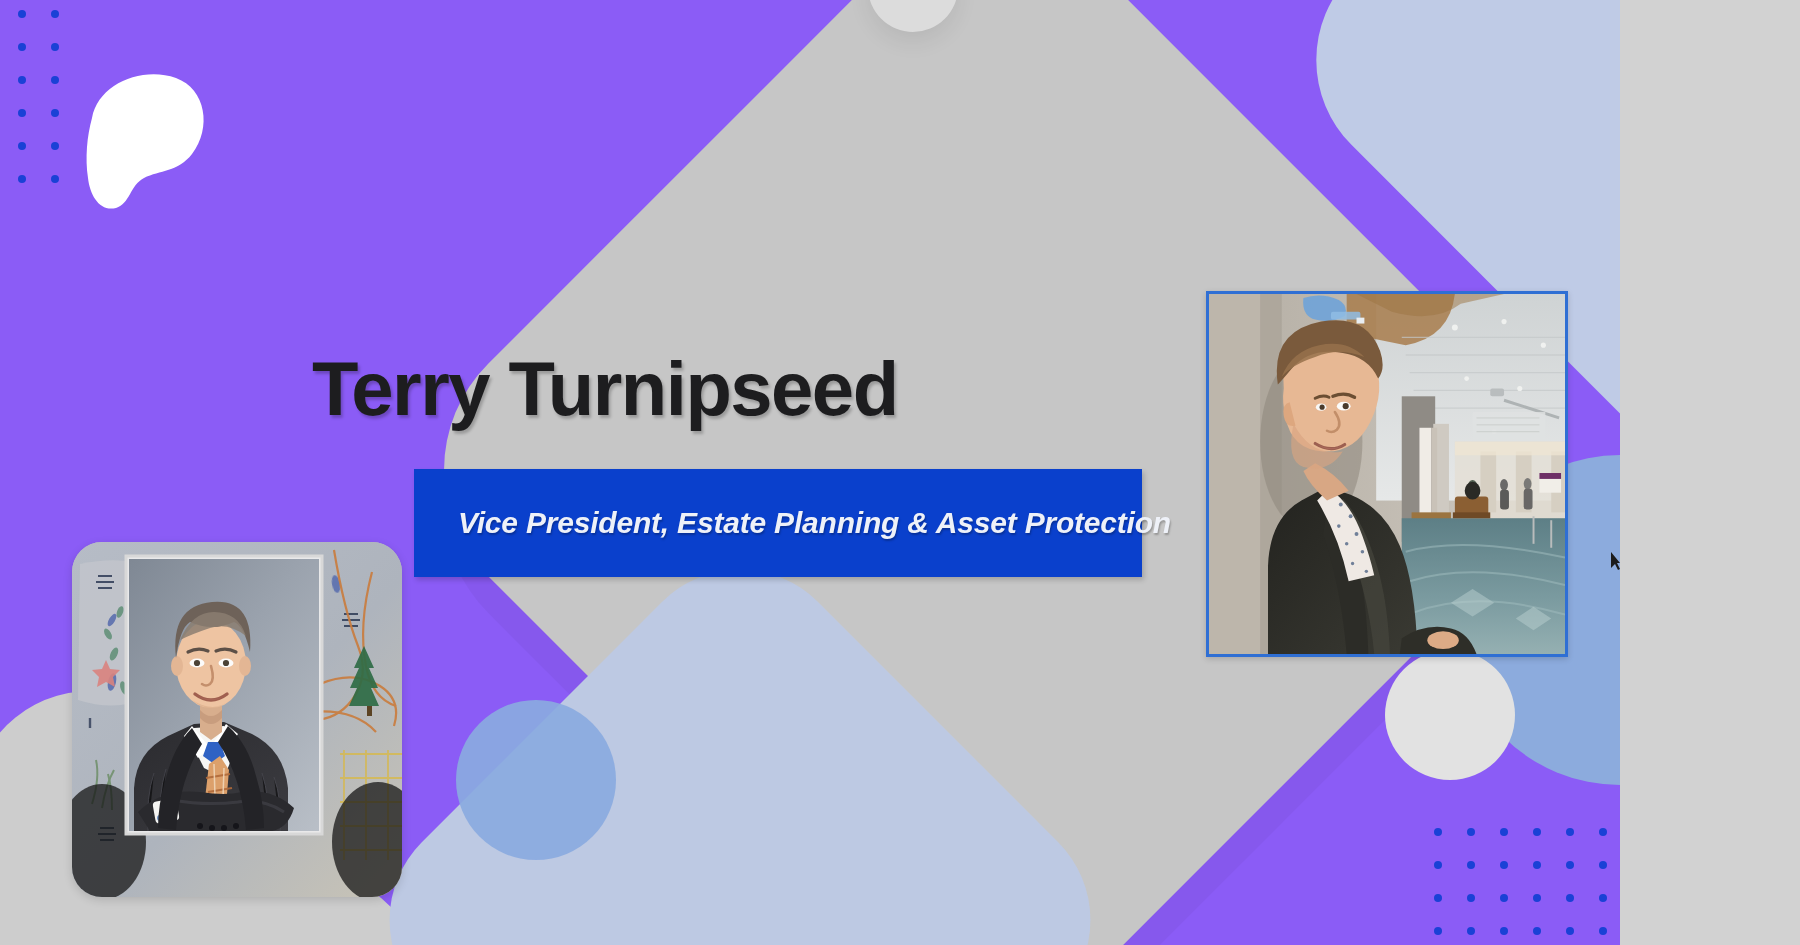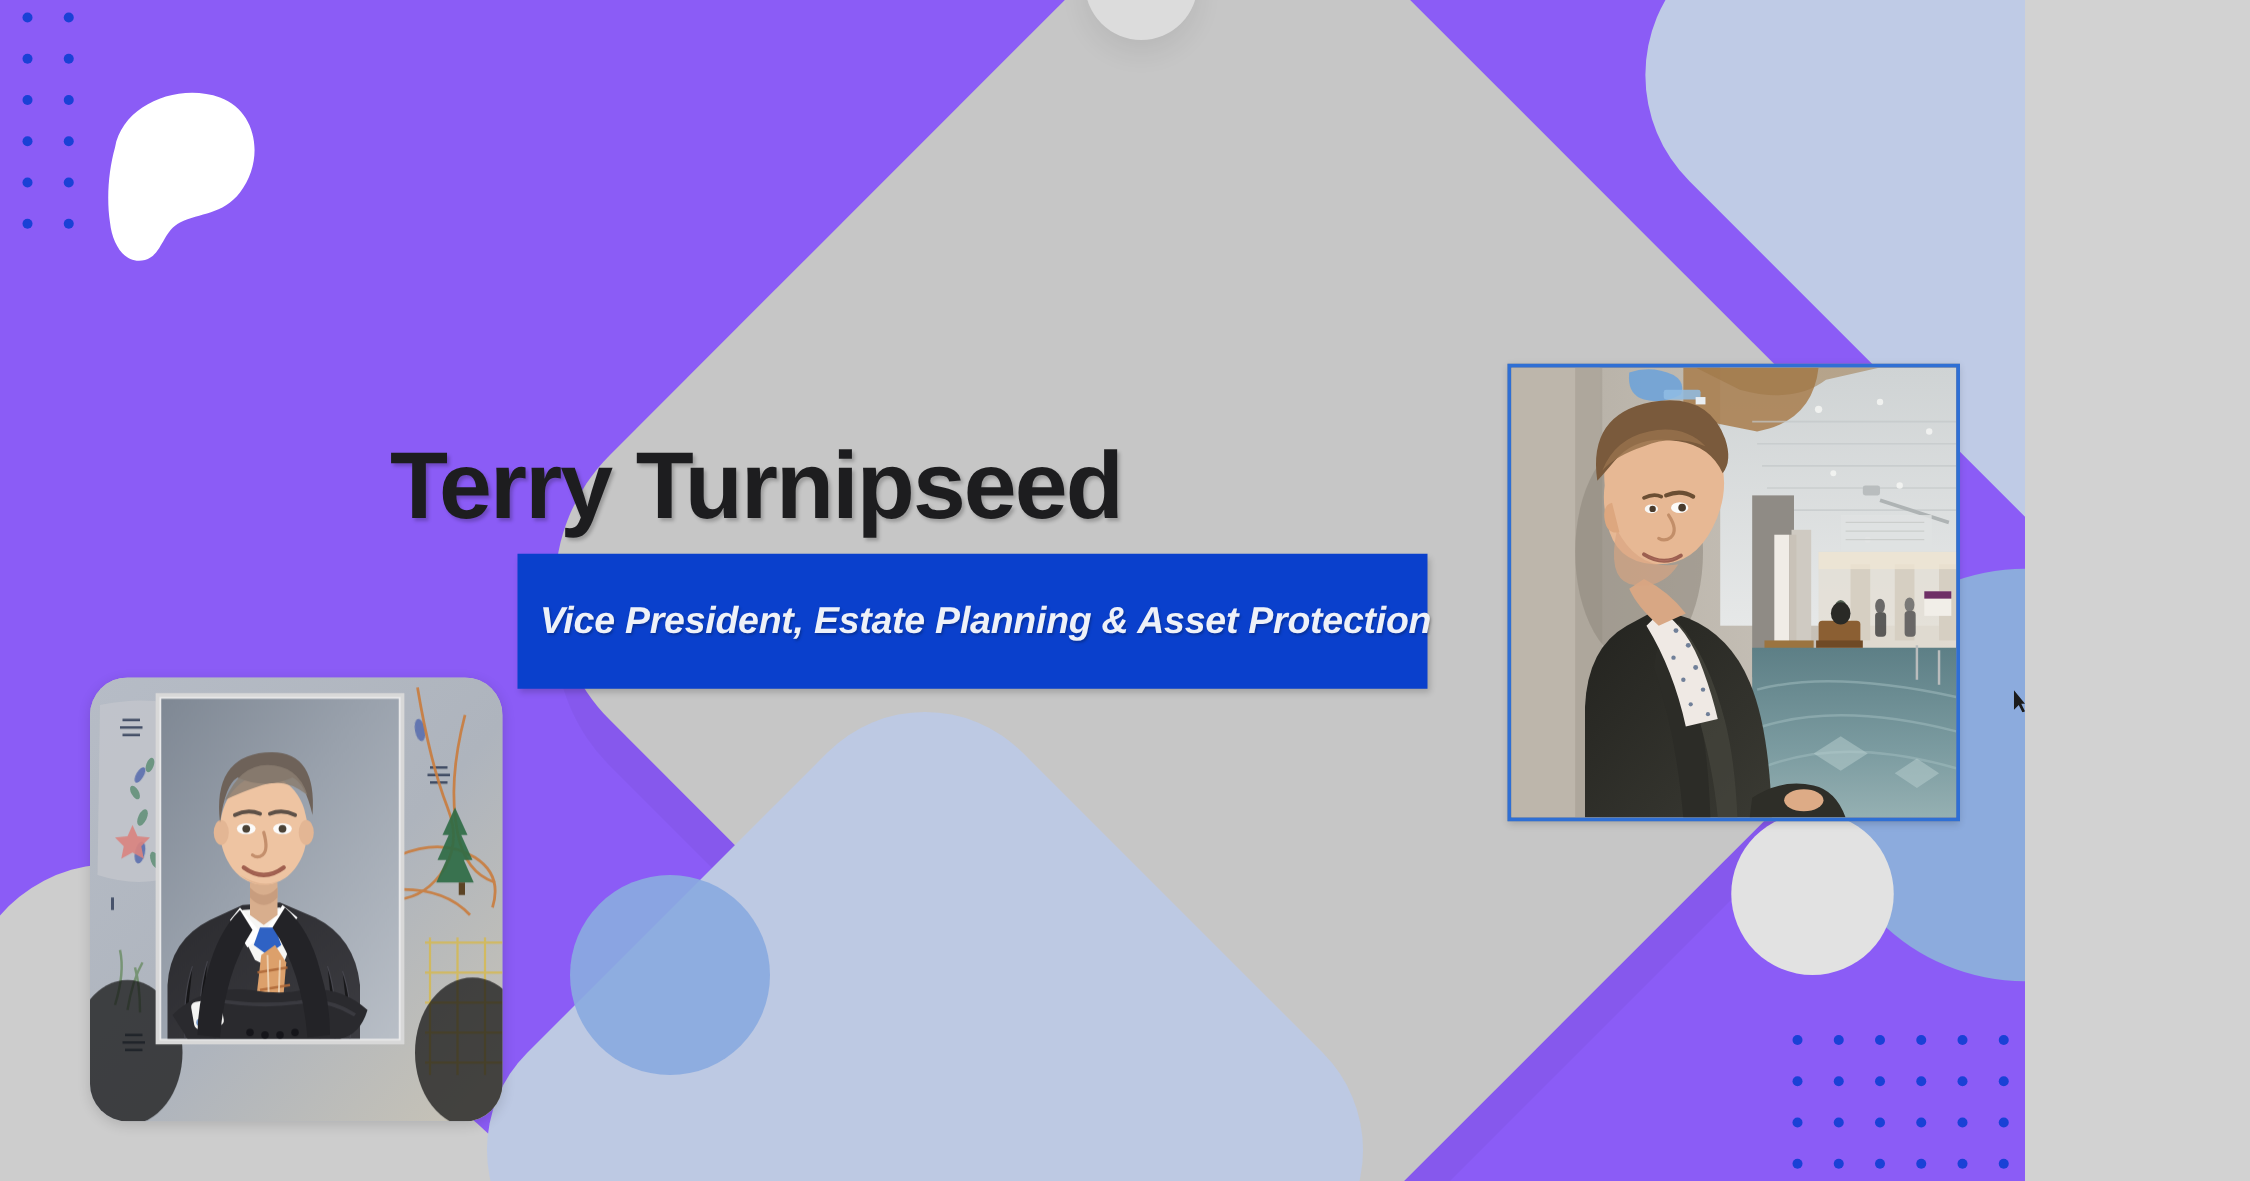--- a/index.html
+++ b/index.html
@@ -111,25 +111,26 @@
     letter-spacing:-1.5px;
     color:#1d1d1f;
     text-shadow:2px 3px 3px rgba(0,0,0,0.22);
     white-space:nowrap;
     font-family:"Liberation Sans", sans-serif;
   }
 
   
   .subtitle-banner{
     position:absolute;
-    left:414px; top:443px;
+    left:414px; top:469px;
     width:728px; height:108px;
     background:#0a40cc;
     display:flex; align-items:center;
     box-shadow:2px 3px 5px rgba(0,0,0,0.18);
+    padding-left:26px;
   }
   .subtitle-text{
     padding-left:18px;
     font-size:30px;
     font-style:italic;
     font-weight:700;
     color:#eef1f8;
     white-space:nowrap;
     text-shadow:1px 2px 2px rgba(0,0,0,0.25);
     letter-spacing:-0.2px;

